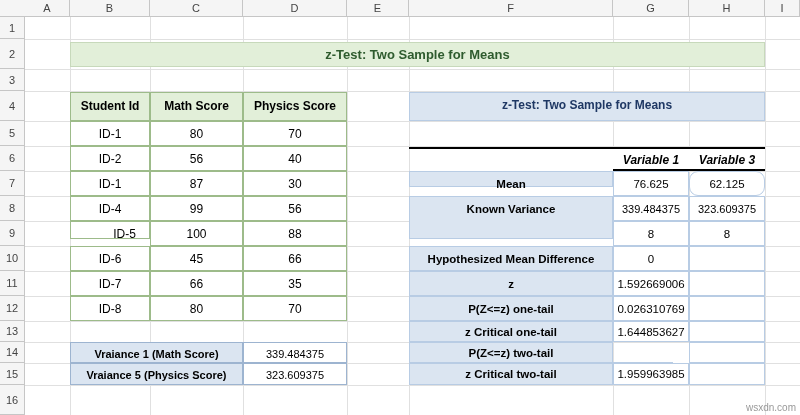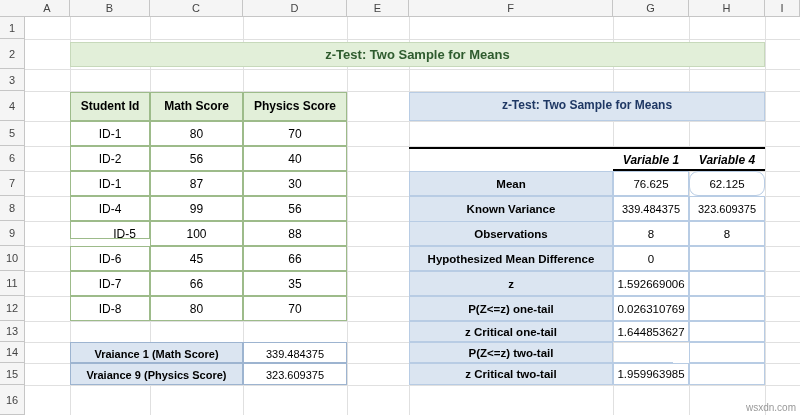--- a/index.html
+++ b/index.html
@@ -262,38 +262,37 @@
   <div class="blk cell-plain" style="left:70px; top:271px; width:80px; height:25px;">ID-7</div>
   <div class="blk cell-plain" style="left:150px; top:271px; width:93px; height:25px;">66</div>
   <div class="blk cell-plain" style="left:243px; top:271px; width:104px; height:25px;">35</div>
 
   <div class="blk cell-plain" style="left:70px; top:296px; width:80px; height:25px;">ID-8</div>
   <div class="blk cell-plain" style="left:150px; top:296px; width:93px; height:25px;">80</div>
   <div class="blk cell-plain" style="left:243px; top:296px; width:104px; height:25px;">70</div>
 
   <div class="blk var-box-label" style="left:70px; top:342px; width:173px; height:21px;">Vraiance 1 (Math Score)</div>
   <div class="blk var-box-val" style="left:243px; top:342px; width:104px; height:21px;">339.484375</div>
-  <div class="blk var-box-label" style="left:70px; top:363px; width:173px; height:22px;">Vraiance 9 (Physics Score)</div>
+  <div class="blk var-box-label" style="left:70px; top:363px; width:173px; height:22px;">Vraiance 5 (Physics Score)</div>
   <div class="blk var-box-val" style="left:243px; top:363px; width:104px; height:22px;">323.609375</div>
 
   <div class="blk ztitle" style="left:409px; top:92px; width:356px; height:29px;">z-Test: Two Sample for Means</div>
 
   <div class="blk zrule" style="left:409px; top:147px; width:356px;"></div>
   <div class="blk zvarhdr" style="left:613px; top:149px; width:76px; height:22px; border-bottom:2px solid #000;">Variable 1</div>
-  <div class="blk zvarhdr" style="left:689px; top:149px; width:76px; height:22px; border-bottom:2px solid #000;">Variable 4</div>
-
-  <div class="blk zlabel" style="left:409px; top:171px; width:204px; height:25px; line-height:24px;">Mean</div>
+  <div class="blk zvarhdr" style="left:689px; top:149px; width:76px; height:22px; border-bottom:2px solid #000;">Variable 3</div>
+
+  <div class="blk zlabel" style="left:409px; top:171px; width:204px; height:16px; line-height:24px;">Mean</div>
   <div class="blk zval" style="left:613px; top:171px; width:76px; height:25px; line-height:24px;">76.625</div>
   <div class="blk zval" style="left:689px; top:171px; width:76px; height:25px; line-height:24px;border-radius:9px;">62.125</div>
 
   <div class="blk zlabel" style="left:409px; top:196px; width:204px; height:43px; line-height:24px;">Known Variance</div>
   <div class="blk zval" style="left:613px; top:196px; width:76px; height:25px; line-height:24px; font-size:11px;">339.484375</div>
   <div class="blk zval" style="left:689px; top:196px; width:76px; height:25px; line-height:24px; font-size:11px;">323.609375</div>
 
-  <div class="blk zlabel" style="left:409px; top:221px; width:204px; height:25px; line-height:24px;">Observations</div>
   <div class="blk zval" style="left:613px; top:221px; width:76px; height:25px; line-height:24px;">8</div>
   <div class="blk zval" style="left:689px; top:221px; width:76px; height:25px; line-height:24px;">8</div>
 
   <div class="blk zlabel" style="left:409px; top:246px; width:204px; height:25px; line-height:24px;">Hypothesized Mean Difference</div>
   <div class="blk zval" style="left:613px; top:246px; width:76px; height:25px; line-height:24px;">0</div>
   <div class="blk zval" style="left:689px; top:246px; width:76px; height:25px; line-height:24px;"></div>
 
   <div class="blk zlabel" style="left:409px; top:271px; width:204px; height:25px; line-height:24px;">z</div>
   <div class="blk zval" style="left:613px; top:271px; width:76px; height:25px; line-height:24px;">1.592669006</div>
   <div class="blk zval" style="left:689px; top:271px; width:76px; height:25px; line-height:24px;"></div>

